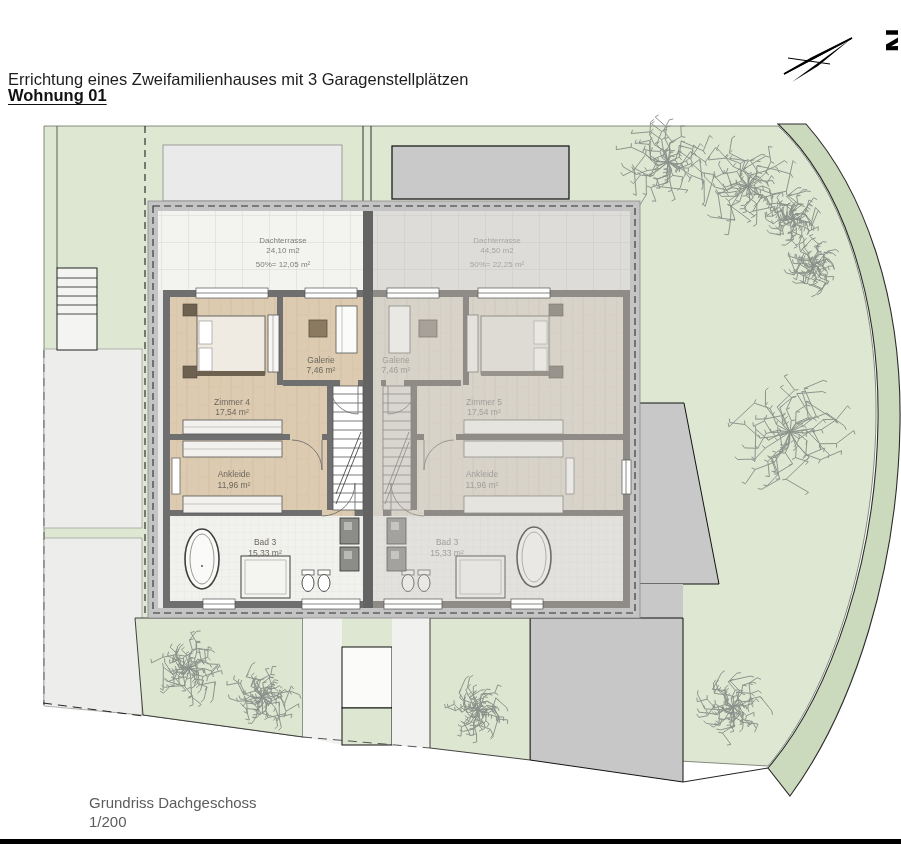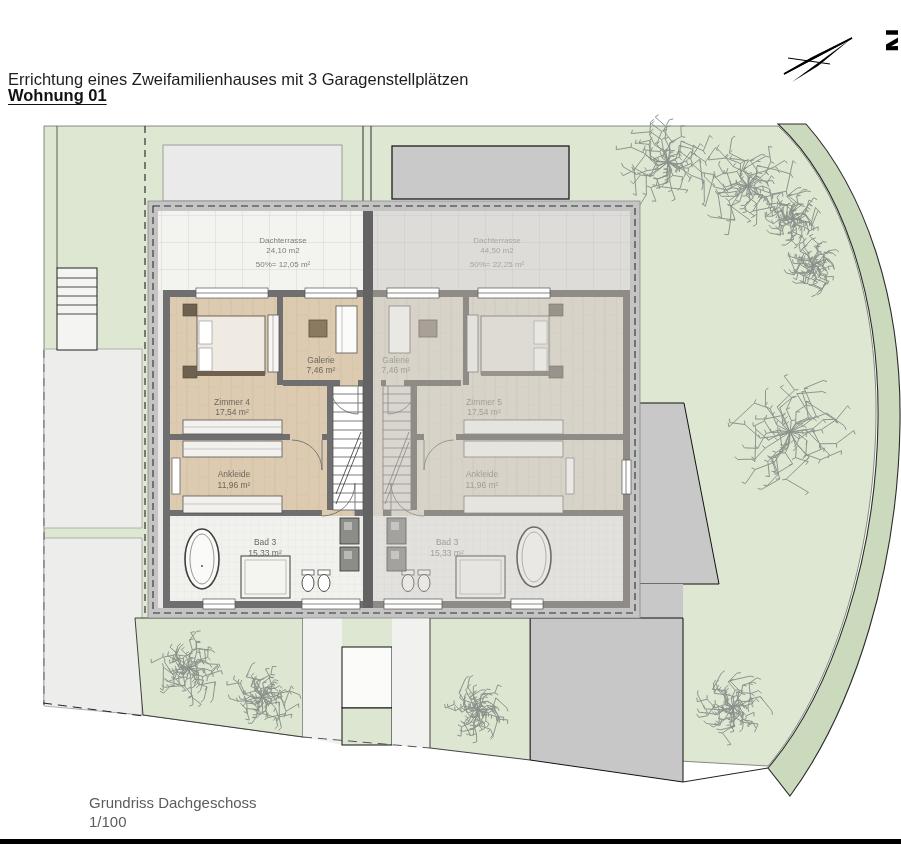--- a/index.html
+++ b/index.html
@@ -287,15 +287,15 @@
   <svg class="compass" viewBox="0 0 120 80">
     <polygon points="6,60 74,24 34,44" fill="#fff" stroke="#000" stroke-width="1.6"></polygon>
     <polygon points="14,68 74,24 40,52" fill="#000"></polygon>
     <line x1="6" y1="60" x2="74" y2="24" stroke="#000" stroke-width="1.2"></line>
     <line x1="10" y1="44" x2="52" y2="50" stroke="#000" stroke-width="1.2"></line>
     <text transform="translate(108,14) rotate(90)" font-size="34" font-weight="bold" fill="#000">N</text>
   </svg>
 
   <div class="footer">
     <div>Grundriss Dachgeschoss</div>
-    <div>1/100</div>
+    <div>1/200</div>
   </div>
 </div>
 
 </body></html>

